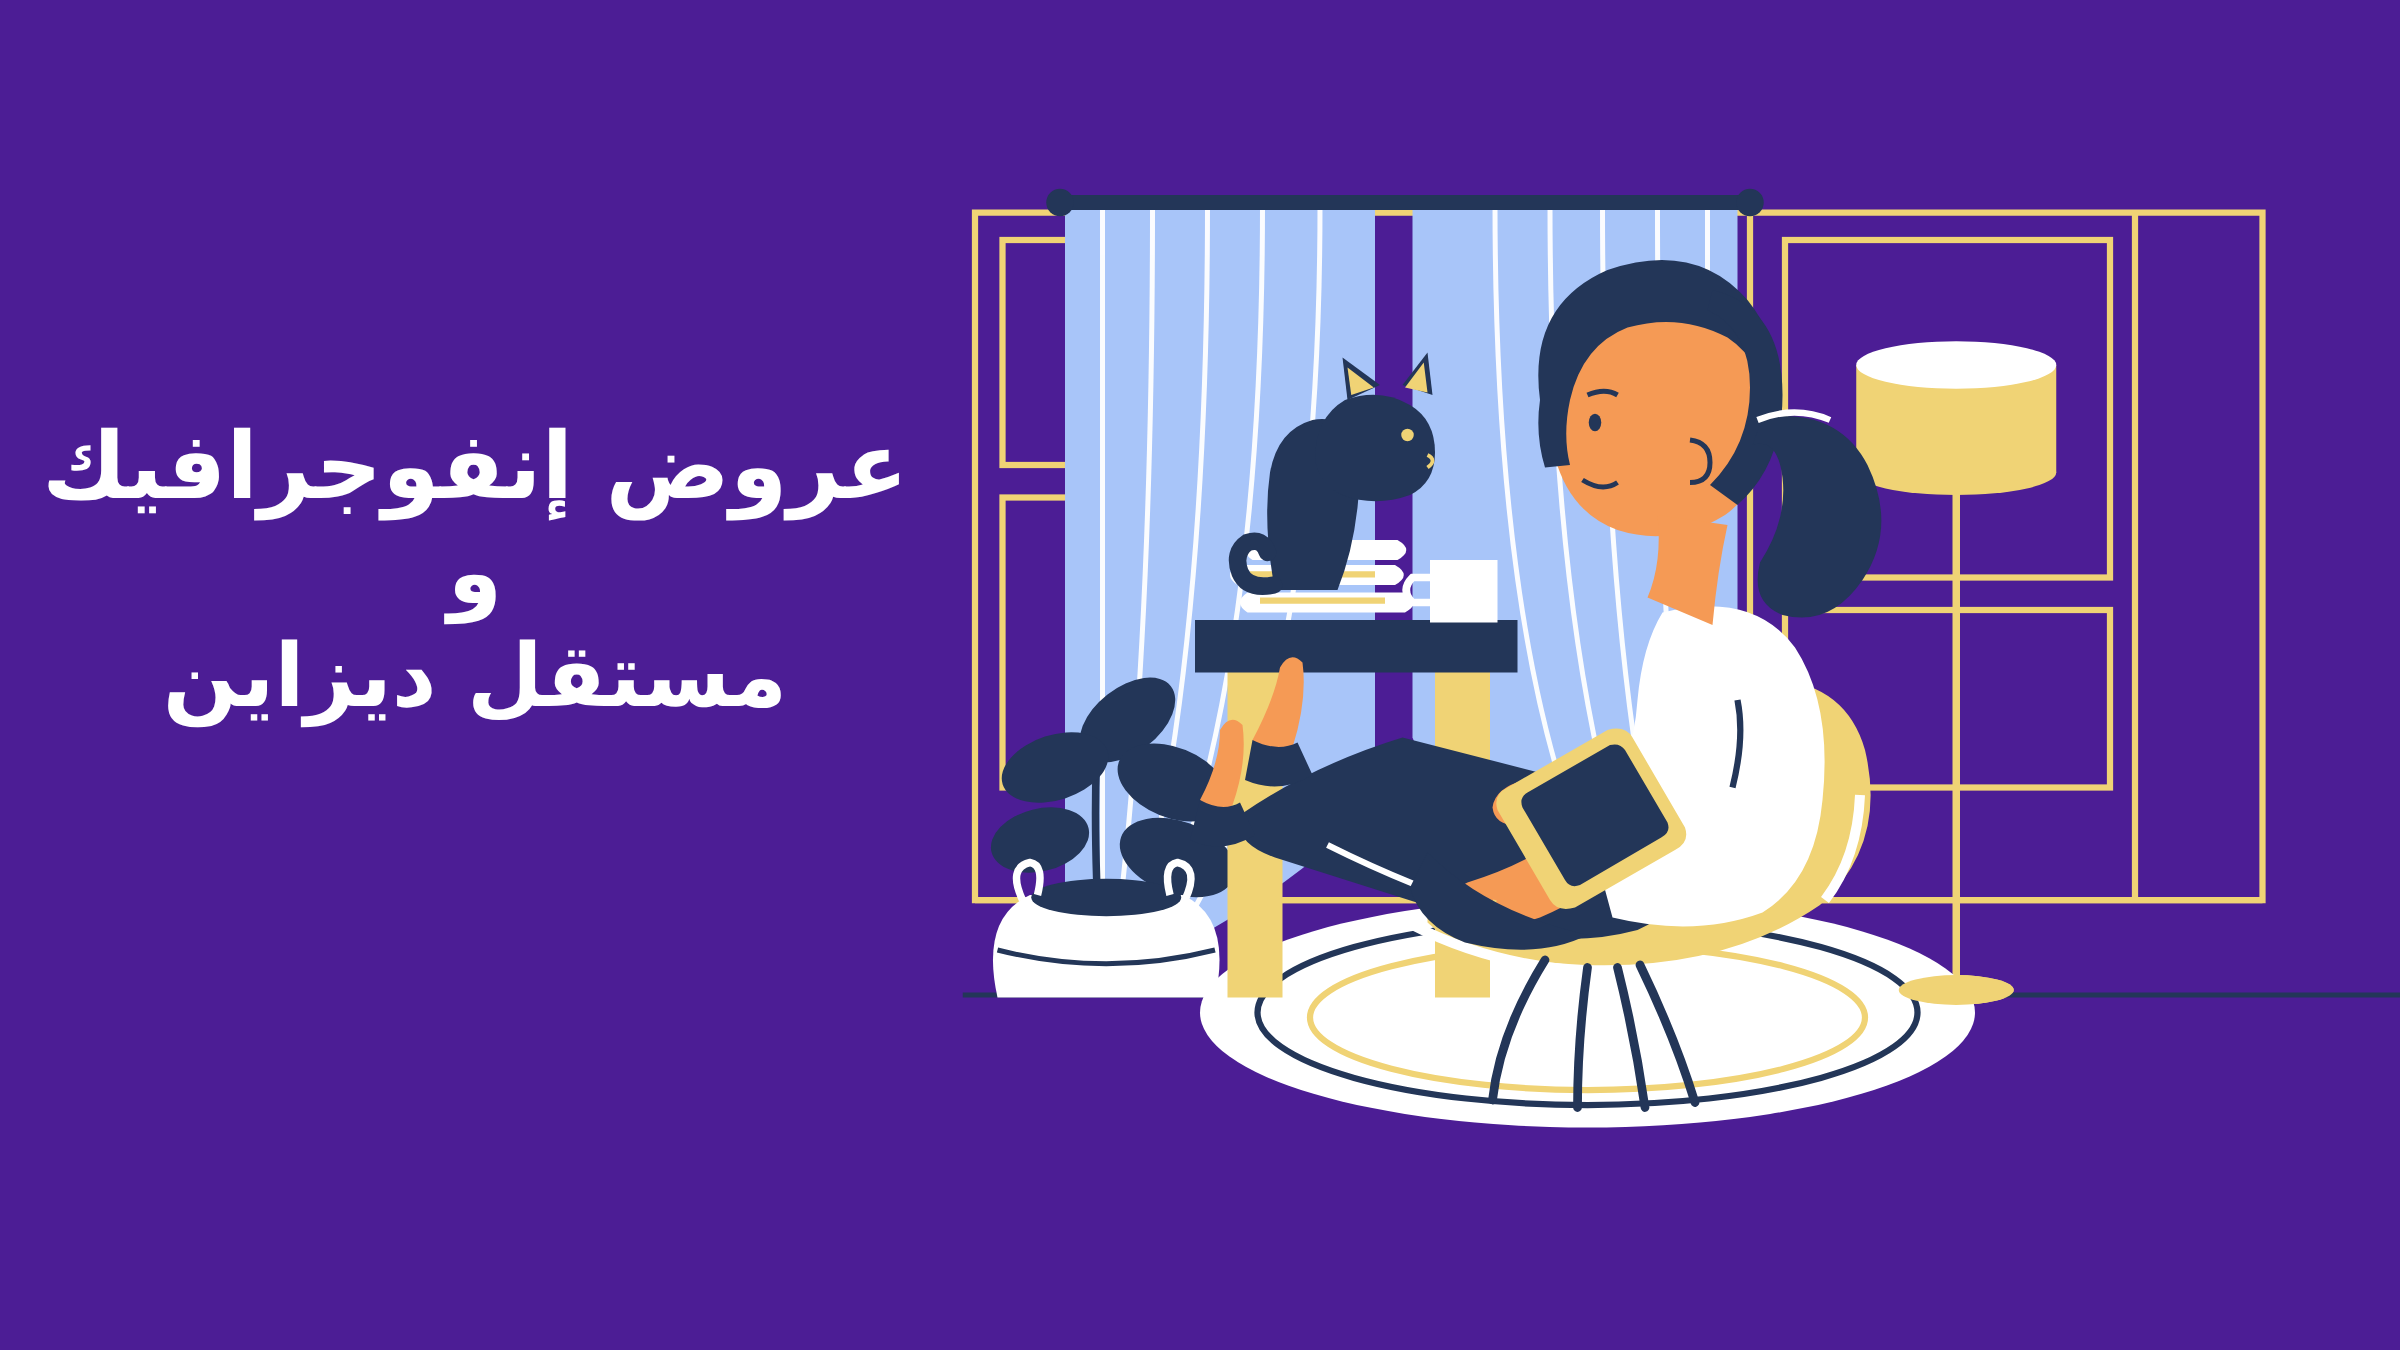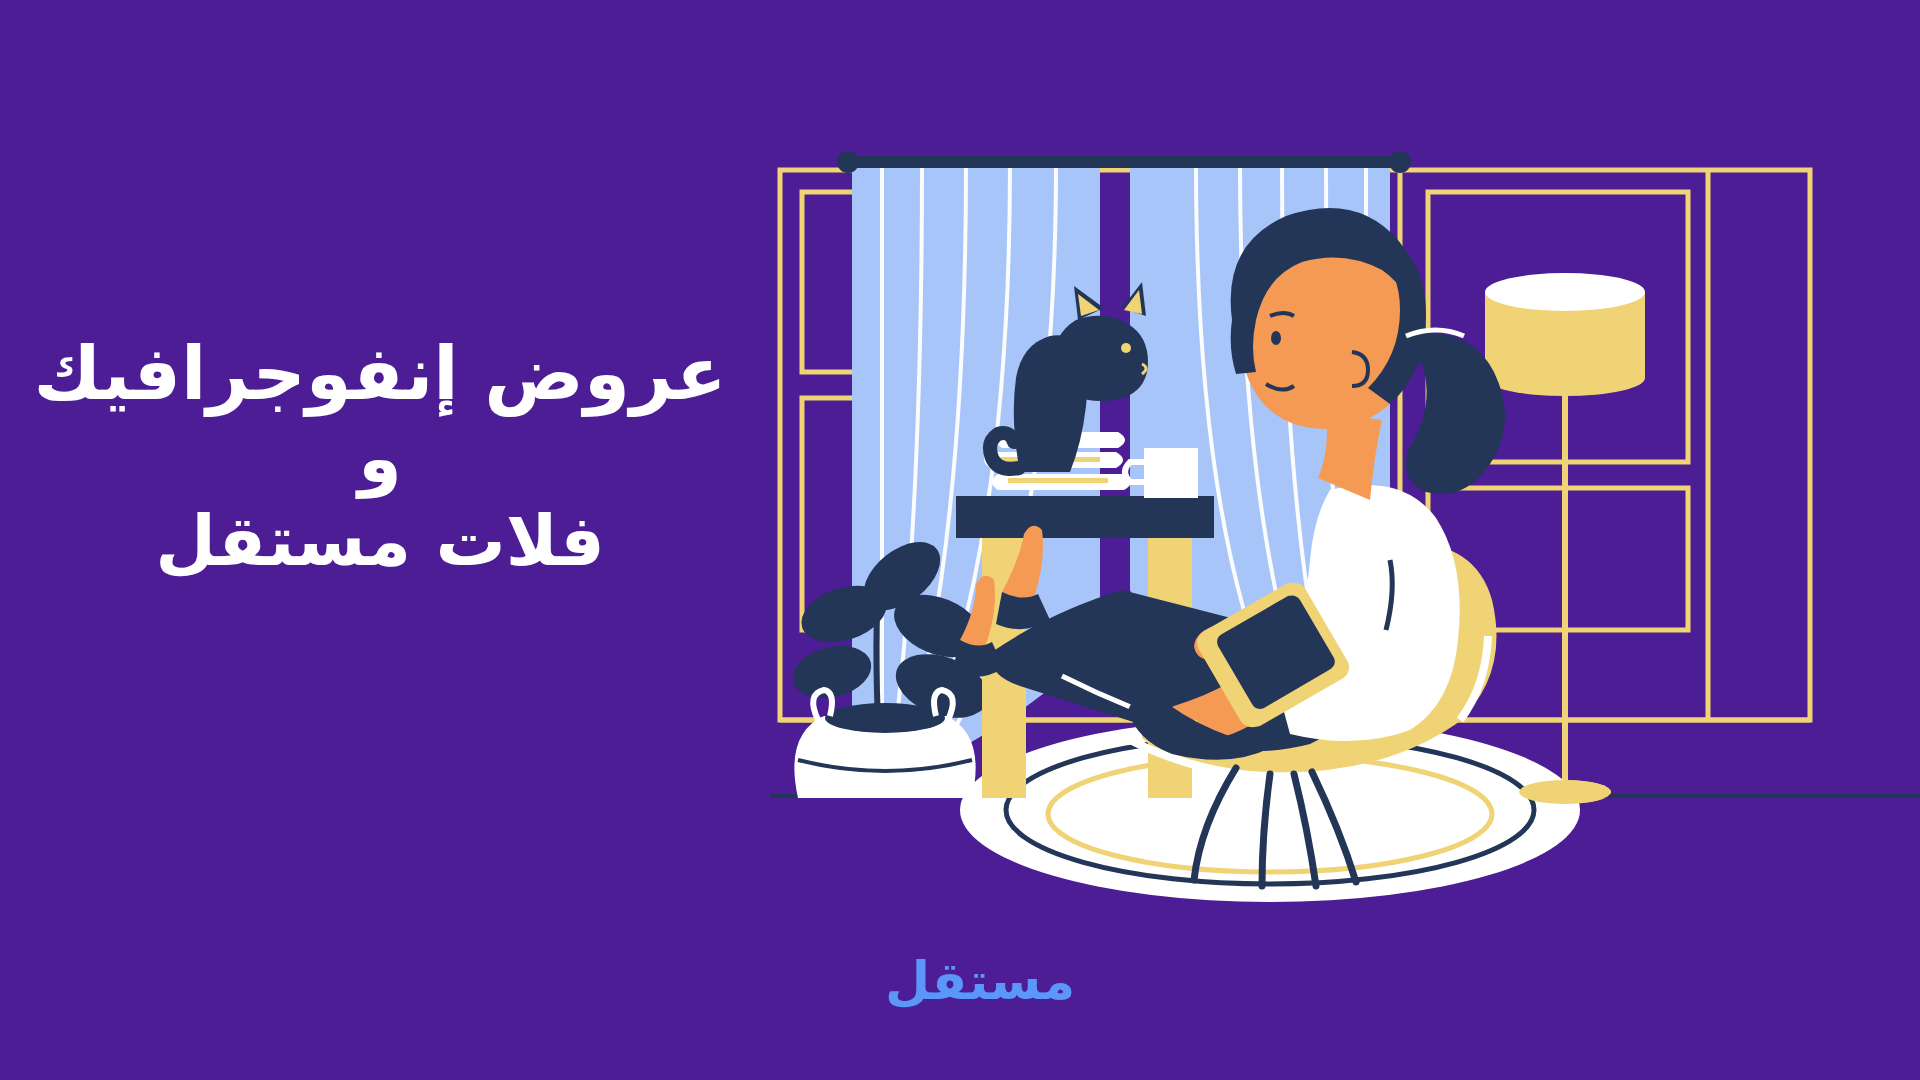--- a/index.html
+++ b/index.html
@@ -79,21 +79,21 @@
   }
 </style>
 </head>
 <body>
 
 <div class="poster">
 
   <div class="headline">
     <span class="line line-1">عروض إنفوجرافيك</span>
     <span class="line line-2">و</span>
-    <span class="line line-3">فلات مستقل</span>
+    <span class="line line-3">مستقل ديزاين</span>
   </div>
 
   <div class="illustration">
     <svg viewBox="0 0 1150 790" xmlns="http://www.w3.org/2000/svg">
       <defs>
         <clipPath id="curtainLeftClip">
           <path d="M80,40 L330,40 L330,560 Q250,600 150,620 L80,640 Z"></path>
         </clipPath>
         <clipPath id="curtainRightClip">
           <path d="M360,40 L620,40 L620,620 Q540,600 460,560 L360,540 Z"></path>
@@ -281,16 +281,15 @@
         <path d="M582,232 q16,2 16,18 q0,16 -16,16" stroke="#233658" stroke-width="4" fill="none"></path>
 
         <path d="M556,292 Q560,330 548,358 L600,380 Q604,336 612,300 Z" fill="#f59a55"></path>
       </g>
 
       <path d="M372,562 Q420,610 500,628 Q460,648 402,634 Q366,620 358,590 Z" fill="#233658"></path>
     </svg>
   </div>
 
   <div class="watermark">
-    <span class="wm-ar">مستقل</span>
   </div>
 
 </div>
 
 </body></html>

